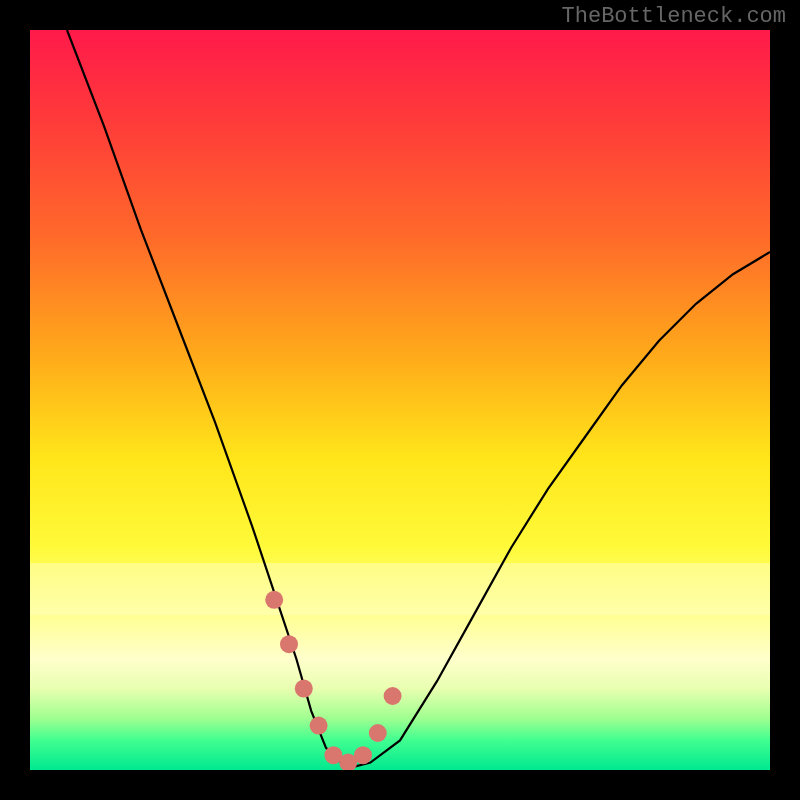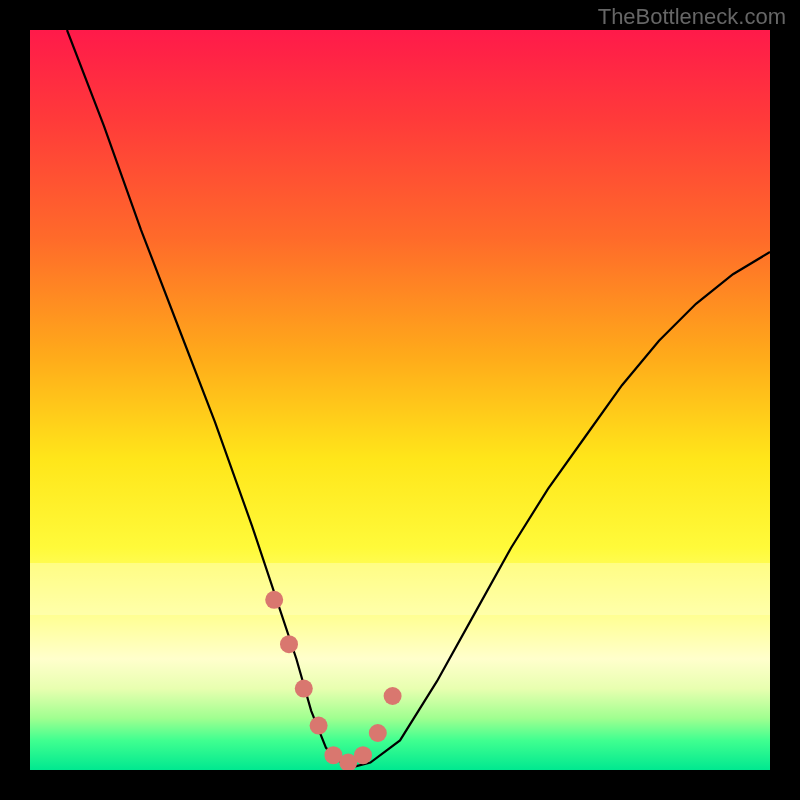--- a/index.html
+++ b/index.html
@@ -11,20 +11,21 @@
     position: relative;
     font-family: Arial, sans-serif;
   }
   .watermark {
     position: absolute;
     top: 4px;
     right: 14px;
     color: #666;
     font-size: 22px;
     z-index: 10;
+    font-family: Liberation Mono, monospace;
   }
   .plot-area {
     position: absolute;
     left: 30px;
     top: 30px;
     width: 740px;
     height: 740px;
     background: linear-gradient(to bottom,
       #ff1a4a 0%,
       #ff3a3a 12%,

